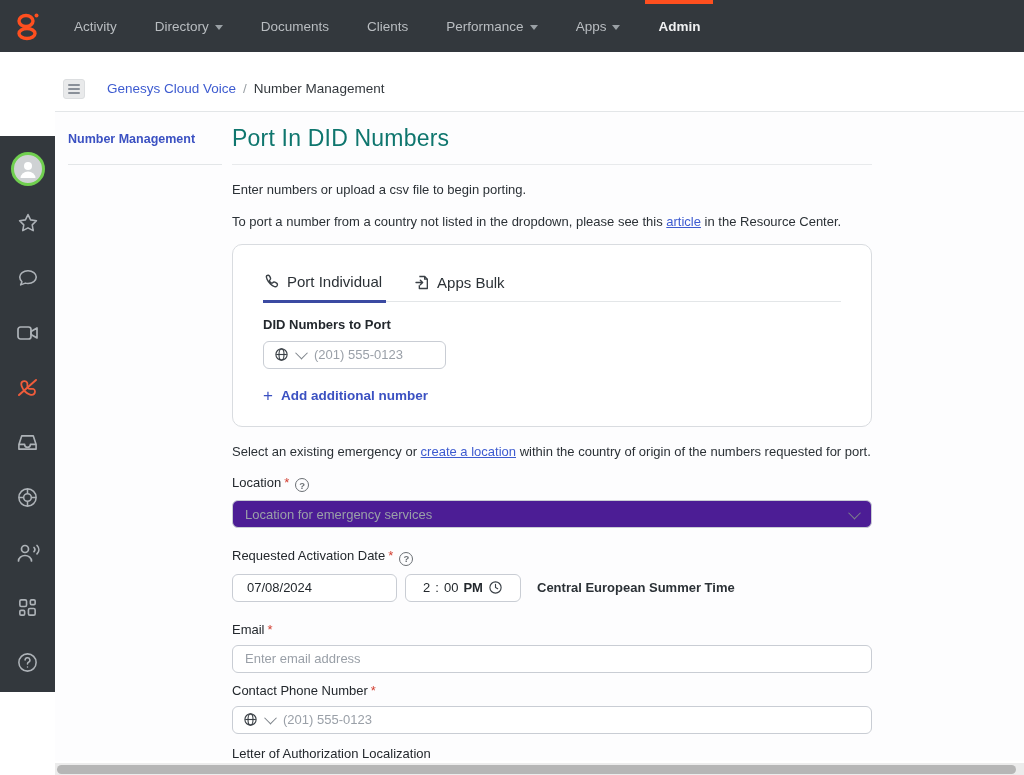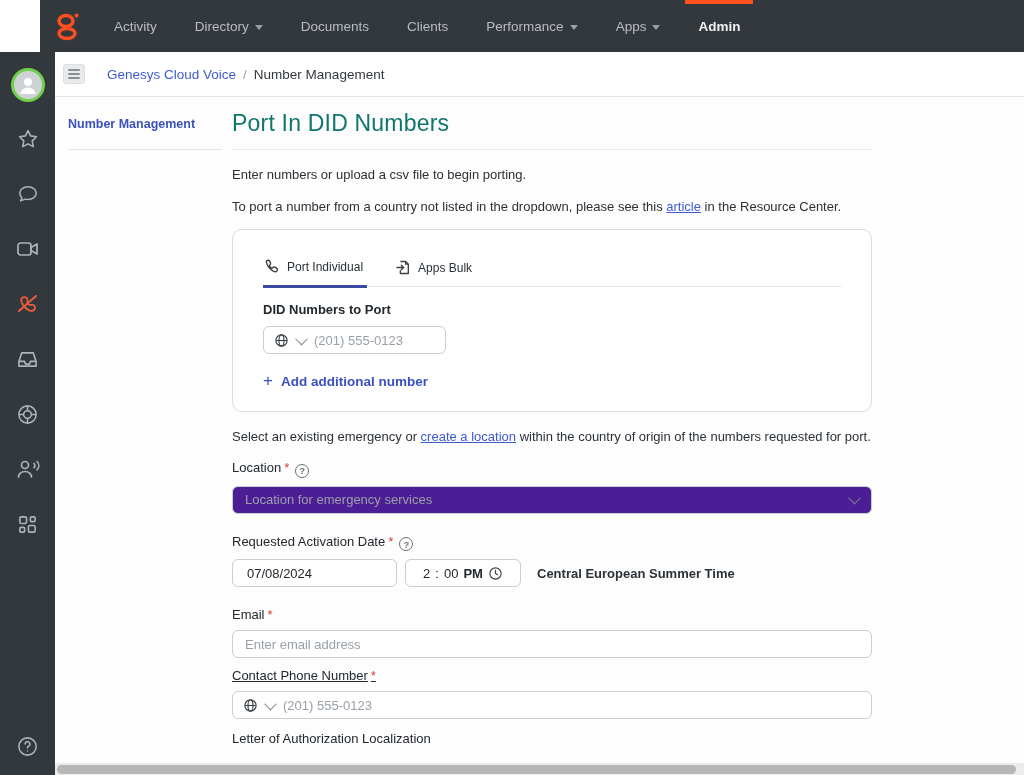--- a/index.html
+++ b/index.html
@@ -1,30 +1,30 @@
 <!DOCTYPE html>
 <html><head>
 <meta charset="utf-8">
 <style>
   * { margin:0; padding:0; box-sizing:border-box; }
   html,body { width:1024px; height:775px; overflow:hidden; }
   body { font-family:"Liberation Sans","DejaVu Sans",sans-serif; background:#fff; color:#23282d; }
   .app { position:relative; width:1024px; height:775px; display:flex; flex-direction:column; }
 
   
-  .topnav { height:52px; background:#33383d; display:flex; align-items:stretch; flex:0 0 52px;margin-left:40px; }
+  .topnav { height:52px; background:#33383d; display:flex; align-items:stretch; flex:0 0 52px; }
   .logo-box { width:55px; display:flex; align-items:center; justify-content:center; }
   .nav-items { display:flex; align-items:stretch; }
   .nav-item { position:relative; display:flex; align-items:center; gap:6px; padding:0 19px; color:#b9bdc1; font-size:13.5px; cursor:pointer; }
   .nav-item .caret { width:0; height:0; border-left:4px solid transparent; border-right:4px solid transparent; border-top:5px solid #9aa0a5; margin-top:2px; }
   .nav-item.active { color:#f0f1f2; font-weight:bold; }
   .nav-item.active::before { content:""; position:absolute; top:0; left:6px; right:6px; height:4px; background:#ff4f1f; }
 
   
-  .body-row { flex:1; display:flex; min-height:0; }
+  .body-row { flex:1; display:flex; min-height:0;align-items:center; }
   .sidebar { width:55px; background:#33383d; display:flex; flex-direction:column; align-items:center; padding-top:16px; flex:0 0 55px; }
   .side-icon { width:30px; height:30px; margin-bottom:25px; display:flex; align-items:center; justify-content:center; color:#aeb3b8; cursor:pointer; }
   .side-icon svg { display:block; }
   .avatar-wrap { width:34px; height:34px; border-radius:50%; border:3px solid #70cf4f; background:#cfd2d4; display:flex; align-items:center; justify-content:center; overflow:hidden; margin-bottom:22px; cursor:pointer; }
   .sidebar .spacer { flex:1; }
   .help-icon { margin-bottom:14px; }
 
   .content { flex:1; display:flex; flex-direction:column; background:#fdfdfe; min-width:0; }
 
   
@@ -45,21 +45,21 @@
   .main-col { width:640px; }
   .page-title { font-size:23px; font-weight:400; color:#0f766e; letter-spacing:.2px; }
   .title-divider { border-bottom:1px solid #e8eaec; margin-top:12px; }
   .para { font-size:13px; color:#2b3136; margin-top:17px; }
   .link { color:#3d5bd0; text-decoration:underline; cursor:pointer; }
 
   
   .card { border:1px solid #d9dce0; border-radius:10px; margin-top:15px; background:#fff; }
   .card1 { padding:28px 30px 20px 30px; }
   .tabs { display:flex; align-items:flex-end; border-bottom:1px solid #e3e6e8; }
-  .tab { display:flex; align-items:center; gap:7px; font-size:12px; color:#2b3136; padding:0 4px 10px 0; margin-right:28px; cursor:pointer; position:relative; }
+  .tab { display:flex; align-items:center; gap:7px; font-size:15px; color:#2b3136; padding:0 4px 10px 0; margin-right:28px; cursor:pointer; position:relative; }
   .tab.active { border-bottom:3px solid #3b4aa2; margin-bottom:-2px; }
   .field-label { font-size:13px; font-weight:700; color:#23282d; margin-top:15px; }
   .field-label.normal { font-weight:400; }
   .req { color:#d23f31; margin-left:3px; }
   .help-q { display:inline-flex; width:14px; height:14px; border:1.4px solid #6b7075; border-radius:50%; color:#6b7075; font-size:9.5px; font-weight:bold; align-items:center; justify-content:center; vertical-align:-2px; margin-left:6px; cursor:pointer; }
 
   .phone-input { display:flex; align-items:center; gap:8px; border:1px solid #c9cdd4; border-radius:6px; height:28px; padding:0 10px; background:#fff; margin-top:9px; }
   .phone-input.small { width:183px; }
   .phone-input input { border:none; outline:none; flex:1; font-size:13px; color:#23282d; font-family:inherit; background:transparent; min-width:0; }
   .phone-input input::placeholder, .text-input input::placeholder { color:#9aa0a8; }
@@ -285,21 +285,21 @@
                   </svg>
               </div>
               <span class="tz">Central European Summer Time</span>
             </div>
 
             <div class="field-label normal" style="margin-top:20px;"><span>Email</span><span class="req">*</span></div>
             <div class="text-input">
               <input type="text" placeholder="Enter email address" style="">
             </div>
 
-            <div class="field-label normal" style="margin-top:10px;text-decoration:underline;"><span>Contact Phone Number</span><span class="req">*</span></div>
+            <div class="field-label normal" style="margin-top:10px;"><span>Contact Phone Number</span><span class="req">*</span></div>
             <div class="phone-input" style="margin-top:8px;">
               <svg width="15" height="15" viewBox="0 0 24 24" fill="none" stroke="#3a4046" stroke-width="1.8">
                   <circle cx="12" cy="12" r="9"></circle>
                   <ellipse cx="12" cy="12" rx="4" ry="9"></ellipse>
                   <path d="M3.5 12h17"></path>
                 </svg>
               <span class="chev"></span>
               <input type="text" placeholder="(201) 555-0123" style="">
             </div>
 

